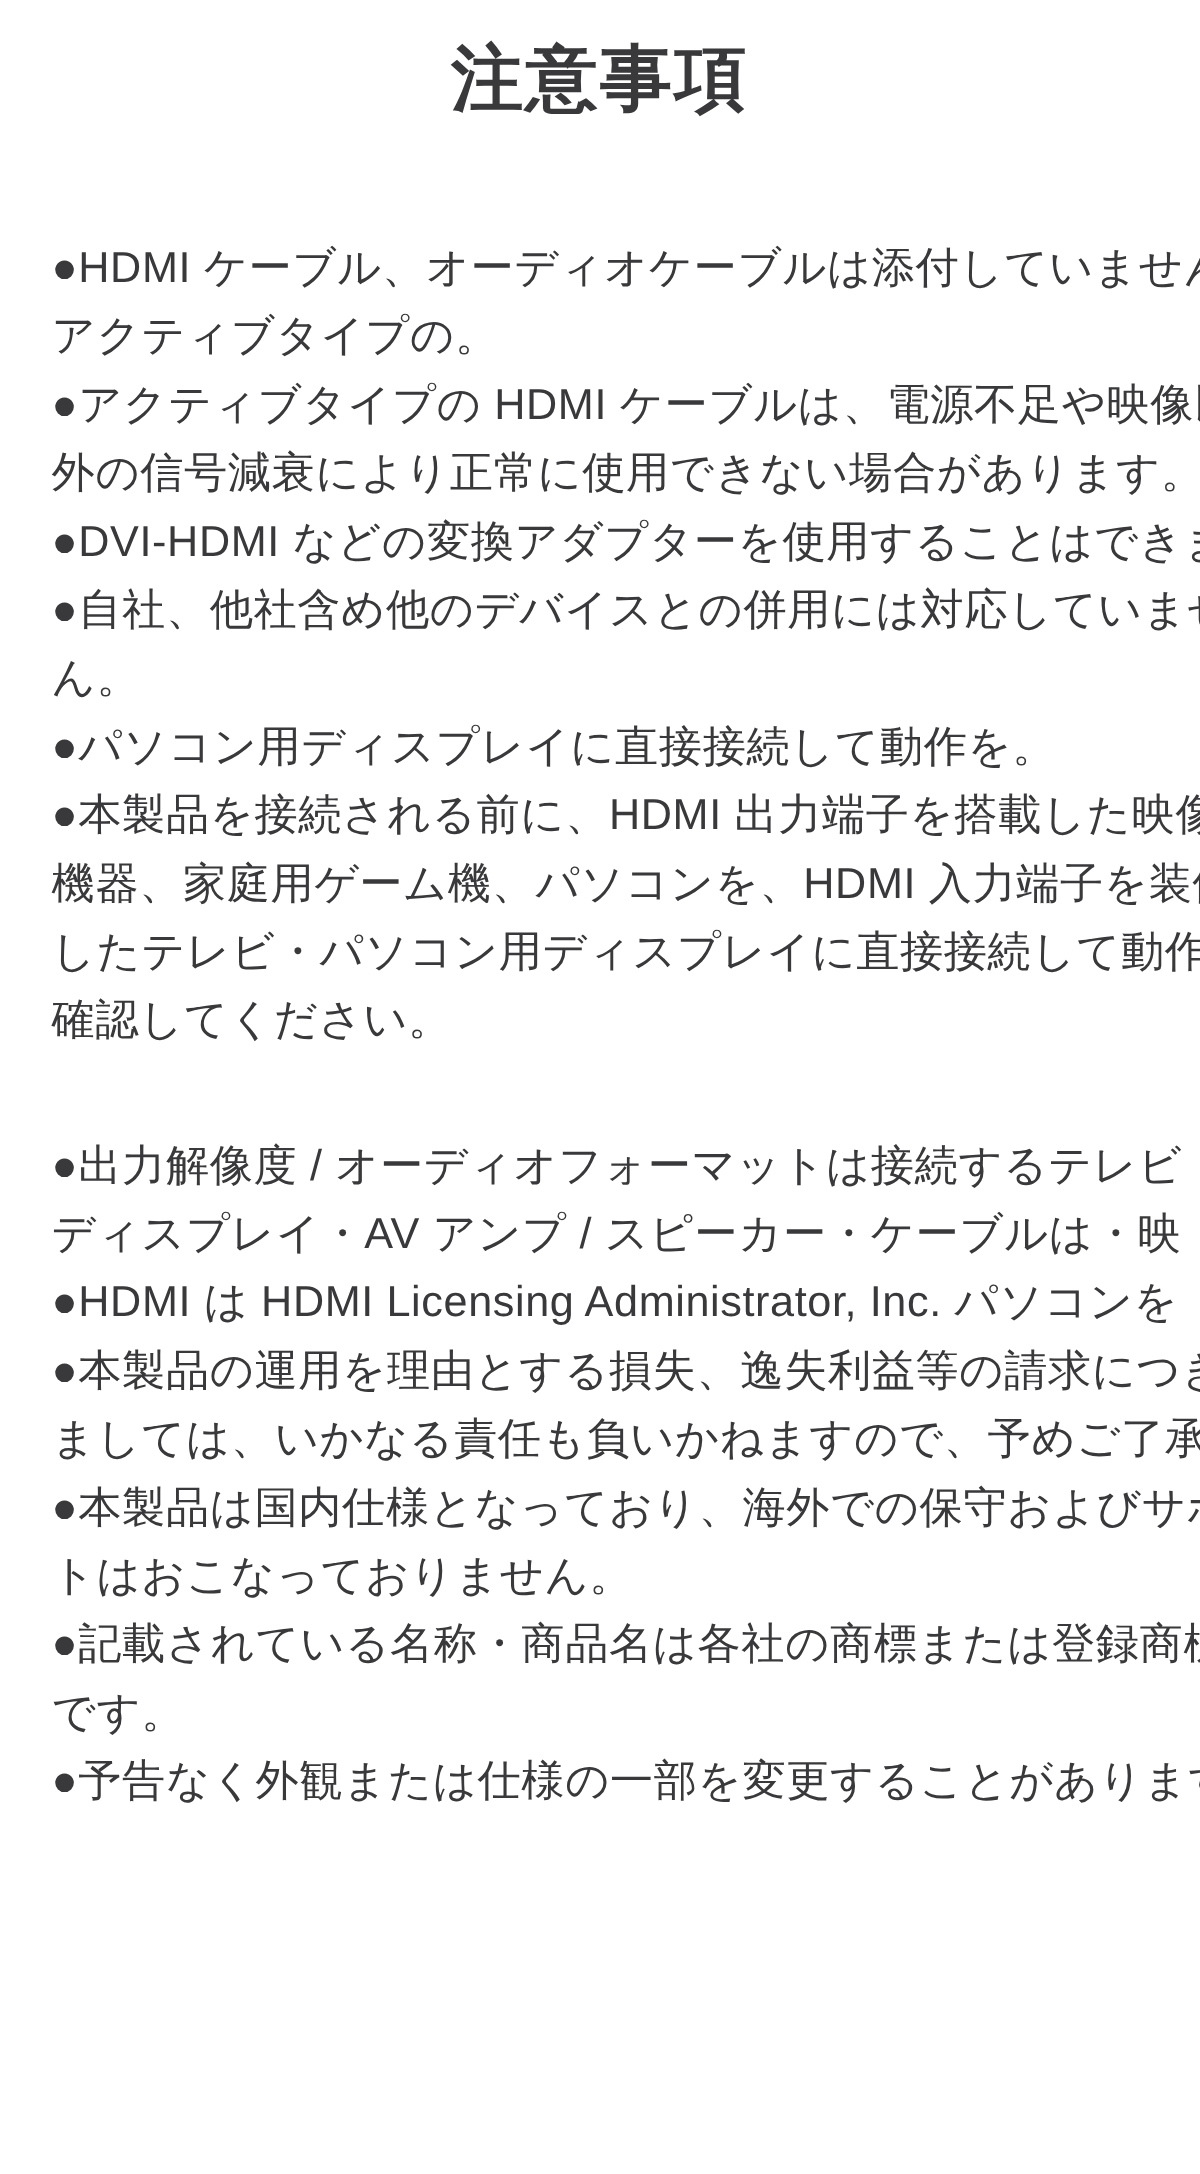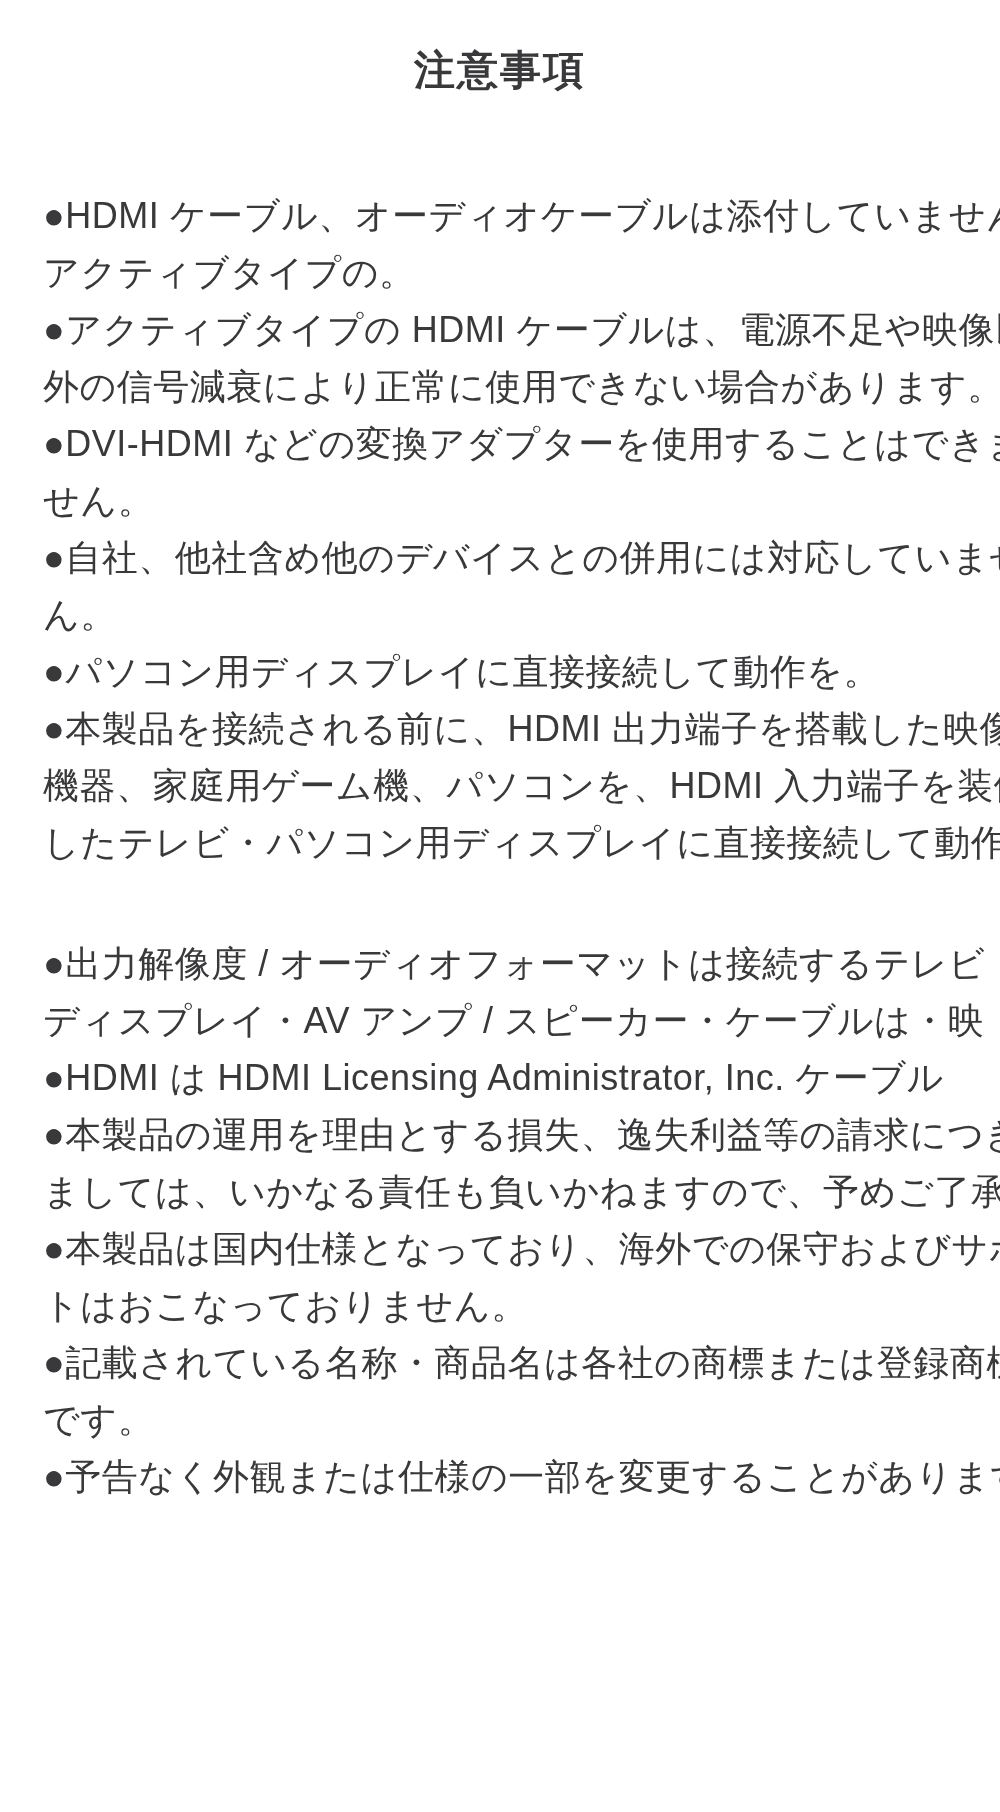--- a/index.html
+++ b/index.html
@@ -11,23 +11,23 @@
     position: relative;
     width: 1000px;
     height: 1812px;
     background: #ffffff;
     overflow: hidden;
     font-family: "Liberation Sans", "DejaVu Sans", sans-serif;
     color: #39393b;
   }
   .title {
     margin: 0;
-    padding-top: 46px;
+    padding-top: 30px;
     text-align: center;
-    font-size: 41px;
+    font-size: 60px;
     line-height: 1.2;
     font-weight: bold;
     letter-spacing: 2px;
     color: #39393b;
   }
   .notes {
     padding-left: 43px;
     padding-right: 14px;
     font-size: 36px;
     line-height: 57px;
@@ -50,33 +50,33 @@
 <div class="page">
 
   <h1 class="title">注意事項</h1>
 
   <div class="notes para-1">
     <div class="line">●HDMI ケーブル、オーディオケーブルは添付していません。</div>
     <div class="line">アクティブタイプの。</div>
     <div class="line">●アクティブタイプの HDMI ケーブルは、電源不足や映像以</div>
     <div class="line">外の信号減衰により正常に使用できない場合があります。</div>
     <div class="line">●DVI-HDMI などの変換アダプターを使用することはできま</div>
-    <div class="line">せん。</div>
     <div class="line">●自社、他社含め他のデバイスとの併用には対応していませ</div>
     <div class="line">ん。</div>
     <div class="line">●パソコン用ディスプレイに直接接続して動作を。</div>
     <div class="line">●本製品を接続される前に、HDMI 出力端子を搭載した映像</div>
     <div class="line">機器、家庭用ゲーム機、パソコンを、HDMI 入力端子を装備</div>
     <div class="line">したテレビ・パソコン用ディスプレイに直接接続して動作を</div>
+    <div class="line">確認してください。</div>
   </div>
 
   <div class="notes para-2">
     <div class="line">●出力解像度 / オーディオフォーマットは接続するテレビ・</div>
     <div class="line">ディスプレイ・AV アンプ / スピーカー・ケーブルは・映</div>
-    <div class="line">●HDMI は HDMI Licensing Administrator, Inc. ケーブル</div>
+    <div class="line">●HDMI は HDMI Licensing Administrator, Inc. パソコンを</div>
     <div class="line">●本製品の運用を理由とする損失、逸失利益等の請求につき</div>
     <div class="line">ましては、いかなる責任も負いかねますので、予めご了承く</div>
     <div class="line">●本製品は国内仕様となっており、海外での保守およびサポー</div>
     <div class="line">トはおこなっておりません。</div>
     <div class="line">●記載されている名称・商品名は各社の商標または登録商標</div>
     <div class="line">です。</div>
     <div class="line">●予告なく外観または仕様の一部を変更することがあります。</div>
   </div>
 
 </div>

